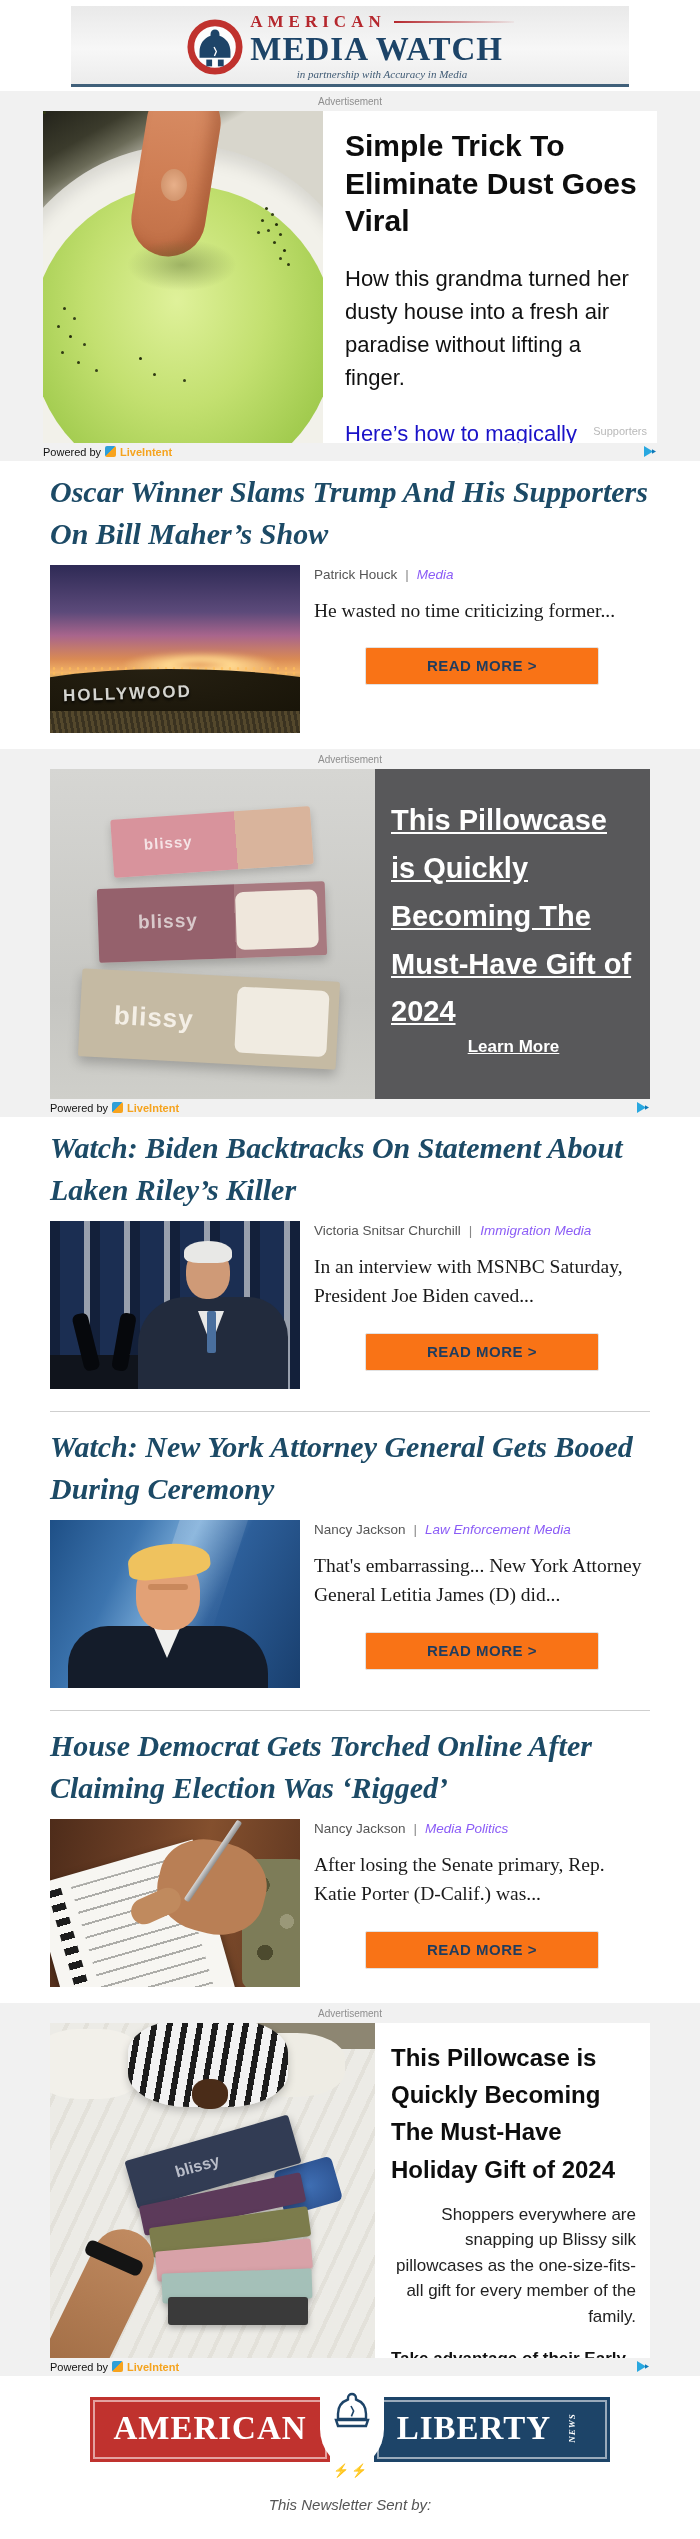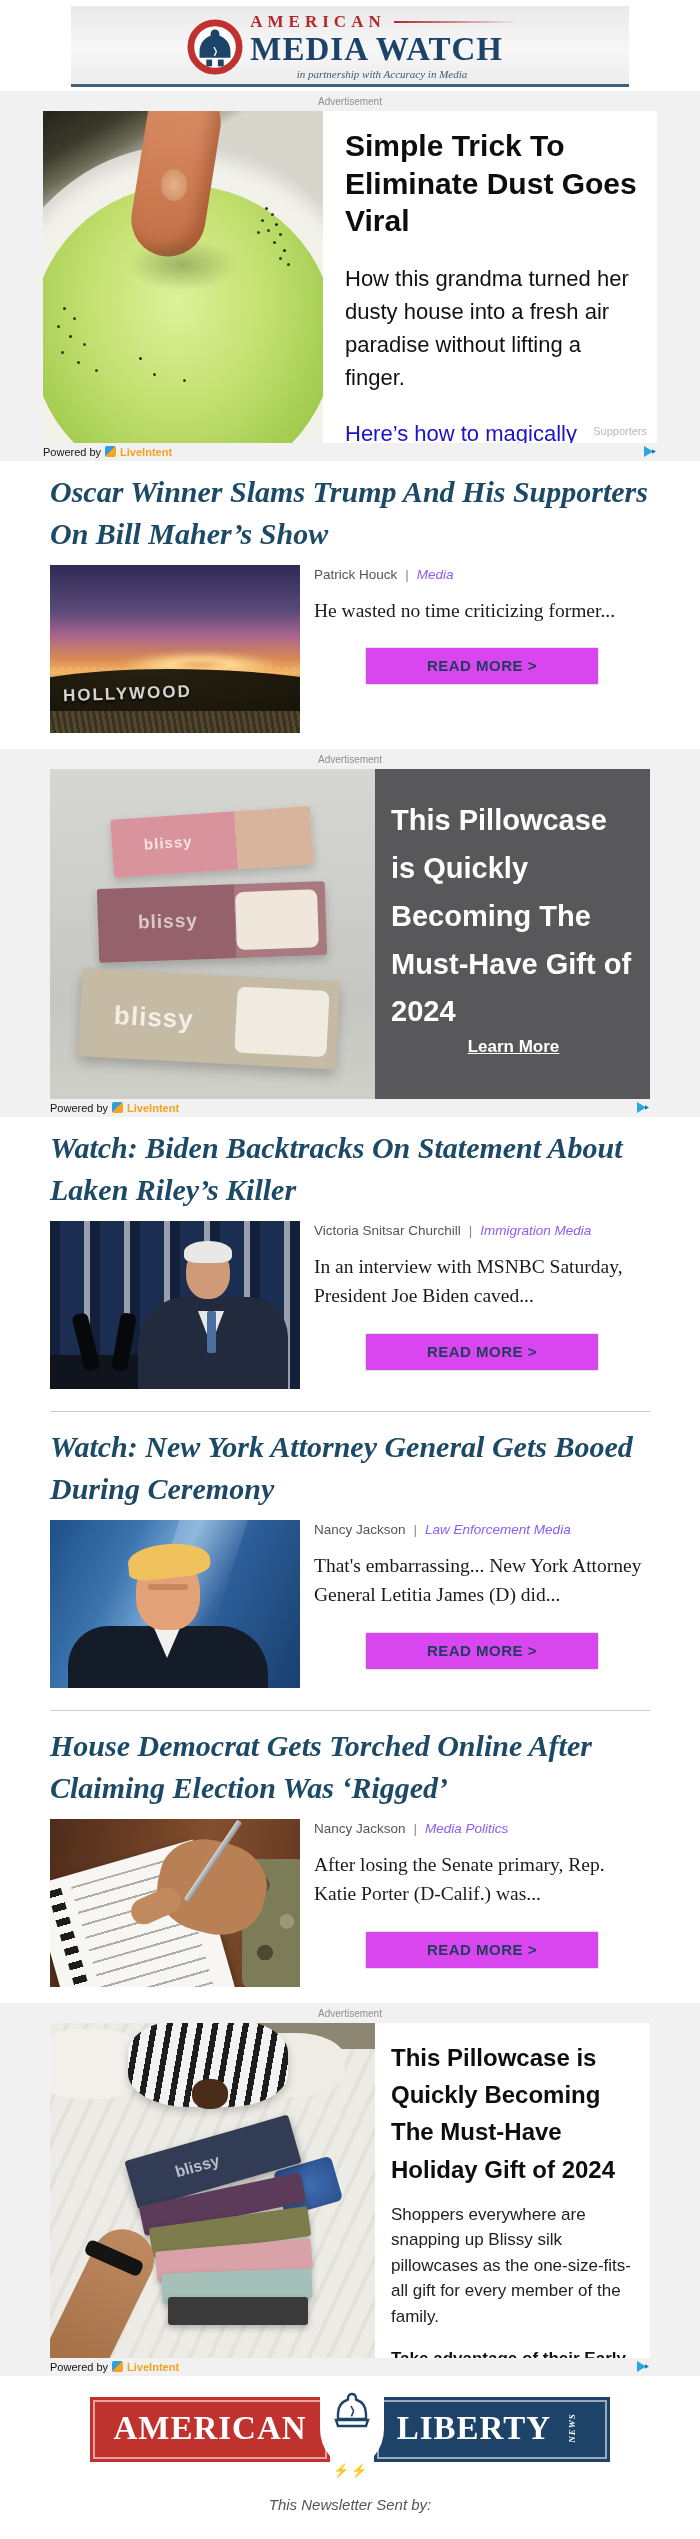--- a/index.html
+++ b/index.html
@@ -50,21 +50,21 @@
   .b1-box-top{position:absolute;left:62px;top:44px;width:200px;height:58px;transform:rotate(-4deg);background:linear-gradient(90deg,#d8939c 0 62%,#d9b49c 62% 100%);border-radius:3px;box-shadow:0 4px 8px rgba(0,0,0,.18);}
   .b1-box-top .blissy-word{position:absolute;left:32px;top:18px;color:rgba(255,255,255,.75);font-size:15px;font-weight:bold;letter-spacing:1px;}
   .b1-box-mid{position:absolute;left:48px;top:116px;width:228px;height:74px;transform:rotate(-2deg);background:linear-gradient(90deg,#95616c 0 60%,#a87a80 60% 100%);border-radius:3px;box-shadow:0 5px 10px rgba(0,0,0,.2);}
   .b1-box-mid .blissy-word{position:absolute;left:40px;top:24px;color:#d9c9cb;font-size:19px;font-weight:bold;letter-spacing:1px;}
   .b1-pillow-mid{position:absolute;right:8px;top:8px;width:82px;height:58px;background:#efe7dc;border-radius:8px;}
   .b1-box-bot{position:absolute;left:30px;top:206px;width:258px;height:88px;transform:rotate(3deg);background:#c5baa3;border-radius:3px;box-shadow:0 6px 12px rgba(0,0,0,.22);}
   .b1-box-bot .blissy-word{position:absolute;left:34px;top:30px;color:#f4efe6;font-size:26px;font-weight:bold;letter-spacing:1px;}
   .b1-pillow-bot{position:absolute;right:10px;top:10px;width:92px;height:66px;background:#f0ebe1;border-radius:8px;}
   .blissy-word{font-family:"Liberation Sans",sans-serif;text-transform:lowercase;}
   .ad2-panel{flex:1;background:#58585a;color:#fff;padding:28px 14px 16px 16px;display:flex;flex-direction:column;}
-  .ad2-headline{font-weight:bold;font-size:29px;line-height:1.65;cursor:pointer;}
+  .ad2-headline{font-weight:bold;font-size:29px;line-height:1.65;cursor:pointer;text-decoration:underline;}
   .ad2-link{margin-top:auto;align-self:center;color:#fff;font-size:17px;font-weight:bold;text-decoration:underline;padding-bottom:26px;cursor:pointer;}
 
   
   .ad-box.ad3{width:600px;height:335px;}
   .blissy2-img{position:relative;width:325px;height:335px;flex:0 0 325px;background:repeating-linear-gradient(115deg,#ecebe6 0 14px,#e3e1da 14px 18px);overflow:hidden;cursor:pointer;}
   .b2-headboard{position:absolute;right:0;top:0;width:120px;height:26px;background:#8d8672;}
   .b2-pillow-l{position:absolute;left:-16px;top:6px;width:110px;height:70px;background:#f2f0ea;border-radius:40%;}
   .b2-pillow-r{position:absolute;right:30px;top:10px;width:120px;height:64px;background:#eeece4;border-radius:40%;}
   .b2-zebra{position:absolute;left:78px;top:-4px;width:160px;height:88px;border-radius:38%;background:repeating-linear-gradient(100deg,#f2f2f2 0 9px,#1d1d1d 9px 15px);box-shadow:0 4px 8px rgba(0,0,0,.2);}
   .b2-hair{position:absolute;left:142px;top:56px;width:36px;height:30px;background:#4a2c18;border-radius:45%;}
@@ -75,34 +75,34 @@
   .st-p{position:absolute;border-radius:3px;box-shadow:0 3px 6px rgba(0,0,0,.25);}
   .st-purple{left:30px;top:70px;width:165px;height:30px;background:#5c3a5a;transform:rotate(-12deg);}
   .st-olive{left:40px;top:98px;width:160px;height:30px;background:#7c7c4c;transform:rotate(-8deg);}
   .st-pink{left:46px;top:126px;width:156px;height:30px;background:#d8a2a8;transform:rotate(-5deg);}
   .st-teal{left:52px;top:152px;width:150px;height:30px;background:#a4c0b8;transform:rotate(-2deg);}
   .st-dark{left:58px;top:178px;width:140px;height:28px;background:#3a3a3a;}
   .b2-arm{position:absolute;left:18px;bottom:-36px;width:62px;height:170px;background:linear-gradient(180deg,#c08a60,#a06c44);border-radius:30px;transform:rotate(26deg);}
   .b2-watch{position:absolute;left:34px;bottom:92px;width:60px;height:16px;background:#141414;transform:rotate(24deg);border-radius:6px;}
   .ad3-panel{flex:1;background:#fff;padding:16px 14px 10px 16px;}
   .ad3-headline{font-weight:bold;font-size:24px;line-height:1.55;color:#0d0d0d;cursor:pointer;}
-  .ad3-body{font-size:17px;line-height:1.5;color:#222;margin:14px 0 0;}
+  .ad3-body{font-size:17px;line-height:1.5;color:#222;margin:14px 0 0;text-align:right;}
   .ad3-promo{font-size:17px;line-height:1.45;font-weight:bold;color:#111;margin:18px 0 0;}
 
   
   .story{padding:10px 50px 16px;}
   .story-headline{font-family:"Liberation Serif",serif;font-style:italic;font-weight:bold;color:#1c4a66;font-size:30px;line-height:1.4;margin:0 0 10px;cursor:pointer;}
   .story-row{display:flex;gap:14px;}
   .story-img{flex:0 0 250px;width:250px;height:168px;position:relative;overflow:hidden;cursor:pointer;}
   .story-right{flex:1;padding-top:2px;}
   .byline{color:#555;font-size:13.5px;margin-bottom:14px;}
   .byline .pipe{margin:0 8px;color:#888;}
   .byline .cat{font-style:italic;color:#8b5cf6;}
   .excerpt{font-family:"Liberation Serif",serif;font-size:19.5px;line-height:1.5;color:#1a1a1a;margin:0 0 22px;}
-  .read-more{display:block;width:232px;margin:0 auto;background:#d946ef;border:1px solid #e2e2e2;color:#1f3c5e;font-weight:bold;font-size:15px;letter-spacing:.5px;text-align:center;line-height:36px;height:36px;border-radius:2px;cursor:pointer;}
+  .read-more{display:block;width:232px;margin:0 auto;background:#f97316;border:1px solid #e2e2e2;color:#1f3c5e;font-weight:bold;font-size:15px;letter-spacing:.5px;text-align:center;line-height:36px;height:36px;border-radius:2px;cursor:pointer;}
   .story-divider{border:none;border-top:1px solid #cfcfcf;margin:6px 50px 4px;}
 
   
   .img-hollywood{background:linear-gradient(180deg,#2e2a55 0%,#5c4a7a 28%,#a8658c 42%,#d98a54 56%,#f3b468 64%,#caa15c 68%,#3a3424 74%,#201c12 100%);}
   .holly-glow{position:absolute;left:30%;top:52%;width:60%;height:16%;background:radial-gradient(ellipse,#ffd9900b,#ffd990 30%,rgba(255,217,144,0) 75%);filter:blur(2px);}
   .holly-lights{position:absolute;left:0;right:0;top:60%;height:15%;background-image:radial-gradient(circle,rgba(255,190,90,.95) 1px,transparent 1.6px);background-size:8px 5px;opacity:.75;}
   .holly-hill{position:absolute;bottom:0;left:-20%;width:150%;height:38%;background:radial-gradient(ellipse at 40% 0%,#262012 0%,#181408 70%);border-radius:45% 55% 0 0;}
   .holly-sign{position:absolute;bottom:17%;left:5%;color:#e4e4e0;font-weight:bold;font-size:17px;letter-spacing:2px;transform:rotate(-2deg);text-shadow:0 2px 3px #000;opacity:.92;}
   .holly-grass{position:absolute;bottom:0;left:0;right:0;height:13%;background:repeating-linear-gradient(80deg,#54482c 0 3px,#3a3220 3px 6px);}
 

